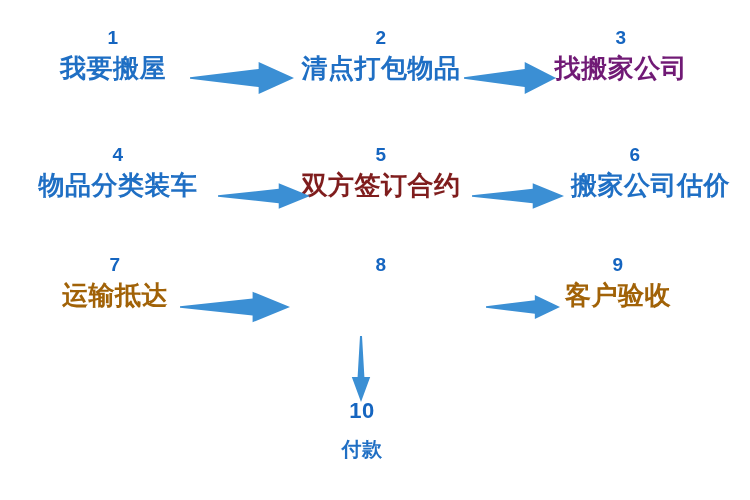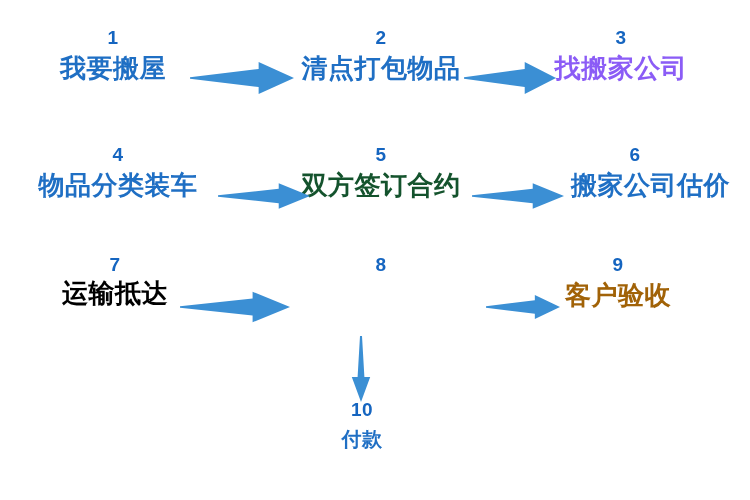--- a/index.html
+++ b/index.html
@@ -42,22 +42,22 @@
   }
   .step-label {
     color: #1f6fc4;
     font-size: 26px;
     font-weight: bold;
     line-height: 1;
     letter-spacing: 0.5px;
   }
   
   .step.final .step-number {
-    font-size: 19px;
-    margin-bottom: 10px;
+    font-size: 22px;
+    margin-bottom: 17px;
   }
   .step.final .step-label {
     font-size: 20px;
   }
 
   
   .arrow {
     position: absolute;
   }
   .arrow svg {
@@ -72,37 +72,37 @@
     <div class="step" style="left: 113px; top: 28px;">
       <div class="step-number" style="color: rgb(21, 101, 192);">1</div>
       <div class="step-label" style="color: rgb(31, 111, 196);">我要搬屋</div>
     </div>
     <div class="step" style="left: 381px; top: 28px;">
       <div class="step-number" style="color: rgb(21, 101, 192);">2</div>
       <div class="step-label" style="color: rgb(31, 111, 196);">清点打包物品</div>
     </div>
     <div class="step" style="left: 621px; top: 28px;">
       <div class="step-number" style="color: rgb(21, 101, 192);">3</div>
-      <div class="step-label" style="color: #8b5cf6;">找搬家公司</div>
+      <div class="step-label" style="color: #701a75;">找搬家公司</div>
     </div>
     <div class="step" style="left: 118px; top: 145px;">
       <div class="step-number" style="color: rgb(21, 101, 192);">4</div>
       <div class="step-label" style="color: rgb(31, 111, 196);">物品分类装车</div>
     </div>
     <div class="step" style="left: 381px; top: 145px;">
       <div class="step-number" style="color: rgb(21, 101, 192);">5</div>
-      <div class="step-label" style="color: #14532d;">双方签订合约</div>
+      <div class="step-label" style="color: #7f1d1d;">双方签订合约</div>
     </div>
     <div class="step" style="left: 635px; top: 145px;">
       <div class="step-number" style="color: rgb(21, 101, 192);">6</div>
       <div class="step-label" style="color: rgb(31, 111, 196); margin-left: 31px;">搬家公司估价</div>
     </div>
     <div class="step" style="left: 115px; top: 255px;">
       <div class="step-number" style="color: rgb(21, 101, 192);">7</div>
-      <div class="step-label" style="color: #000000; font-family: Liberation Mono, monospace;">运输抵达</div>
+      <div class="step-label" style="color: #a16207;">运输抵达</div>
     </div>
     <div class="step" style="left: 381px; top: 255px;">
       <div class="step-number" style="color: rgb(21, 101, 192);">8</div>
     </div>
     <div class="step" style="left: 618px; top: 255px;">
       <div class="step-number" style="color: rgb(21, 101, 192);">9</div>
       <div class="step-label" style="color: #a16207;">客户验收</div>
     </div>
     <div class="step final" style="left: 362px; top: 400px;">
       <div class="step-number" style="color: rgb(21, 101, 192);">10</div>

